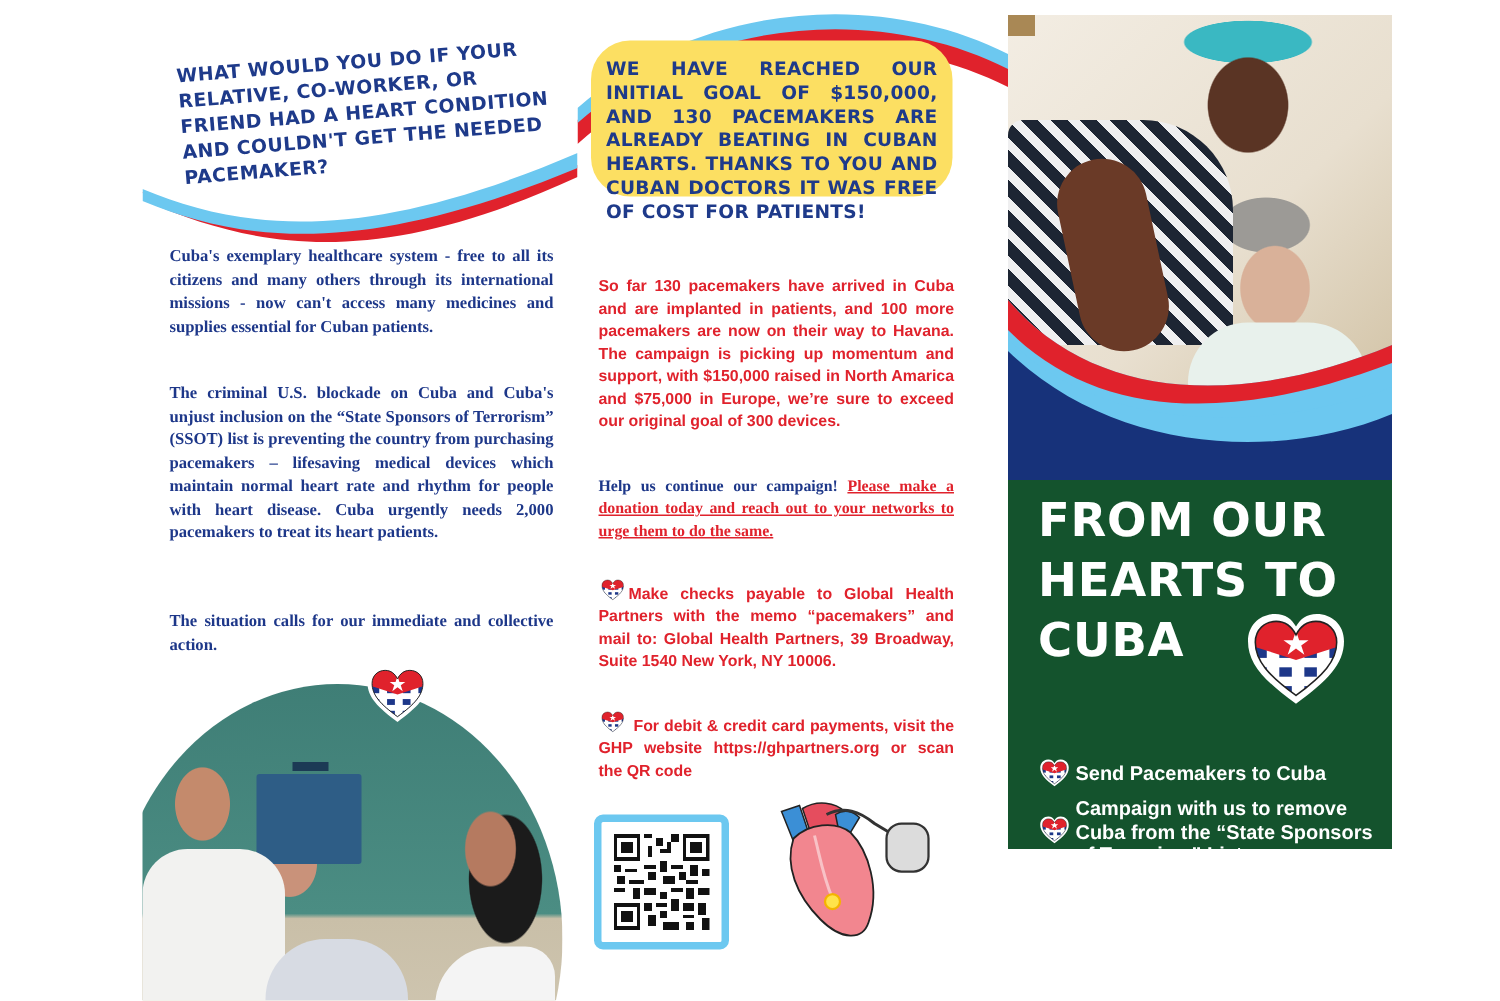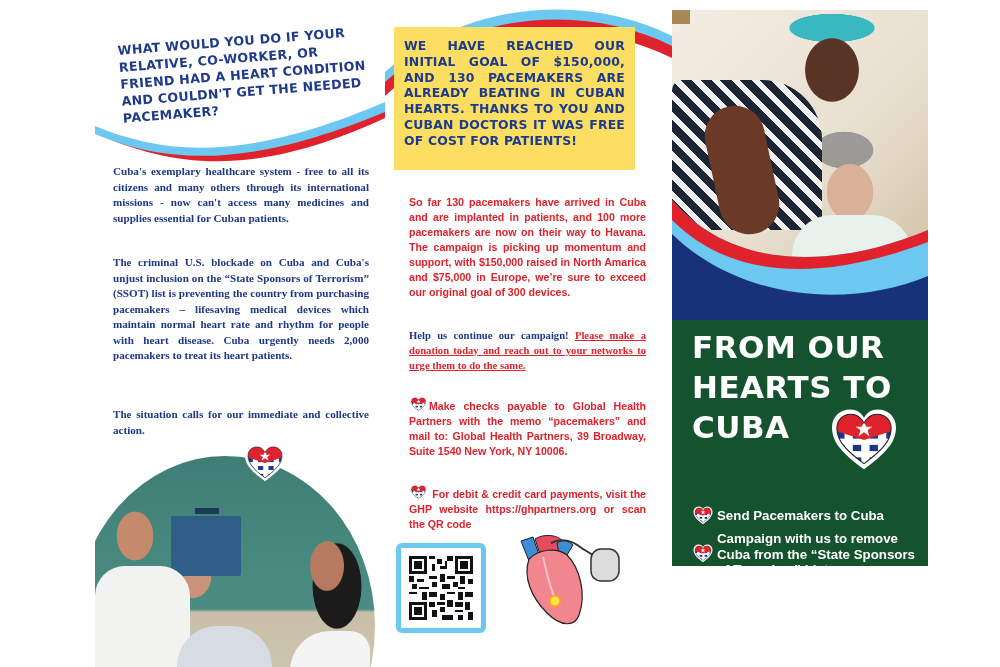--- a/index.html
+++ b/index.html
@@ -46,34 +46,34 @@
   .shirt-nurse { position: absolute; left: 215px; top: 175px; width: 80px; height: 100px; background: #f4f4f4; border-radius: 40px 20px 0 0; }
   .sign { position: absolute; left: 96px; top: 60px; width: 70px; height: 60px; background: #2e5d86; border-radius: 2px; }
   .sign2 { position: absolute; left: 120px; top: 52px; width: 24px; height: 6px; background: #1c3a55; }
 
   .heart-badge { position: absolute; width: 44px; height: 40px; }
 
   
   #middle { left: 385px; top: 0; width: 287px; height: 667px; }
   #middle .wave { position: absolute; left: 0; top: 0; width: 287px; height: 120px; }
   .yellow-box {
-    position: absolute; left: 9px; top: 27px; width: 241px; height: 143px;
+    position: absolute; left: 9px; top: 27px; width: 241px; height: 104px;
     background: #fcdf62;
     padding: 11px 10px 0 10px;
+    border-radius: 26px;
   }
   .yellow-box p {
     font-family: "DejaVu Sans", sans-serif; font-weight: bold; color: #1e3a8a;
     font-size: 12.4px; line-height: 15.8px; text-align: justify; text-transform: uppercase;
     letter-spacing: 0.2px;
   }
   .body-red {
-    position: absolute; left: 24px; width: 237px;
+    position: absolute; left: 14px; width: 237px;
     color: #e0222c; font-weight: bold; font-size: 10.6px; line-height: 15px;
     text-align: justify;
-    margin-top: 11px;
   }
   #m1 { top: 184px; }
   #m2 { top: 317px; font-family: Liberation Serif, serif; }
   #m2 .blue { color: #1d3789; }
   #m2 .link { color: #e0222c; text-decoration: underline; }
   #m3 { top: 385px; text-indent: 0; }
   #m4 { top: 473px; }
   .inline-heart { display: inline-block; width: 19px; height: 17px; vertical-align: -3px; margin-right: 1px; }
 
   .qr {

